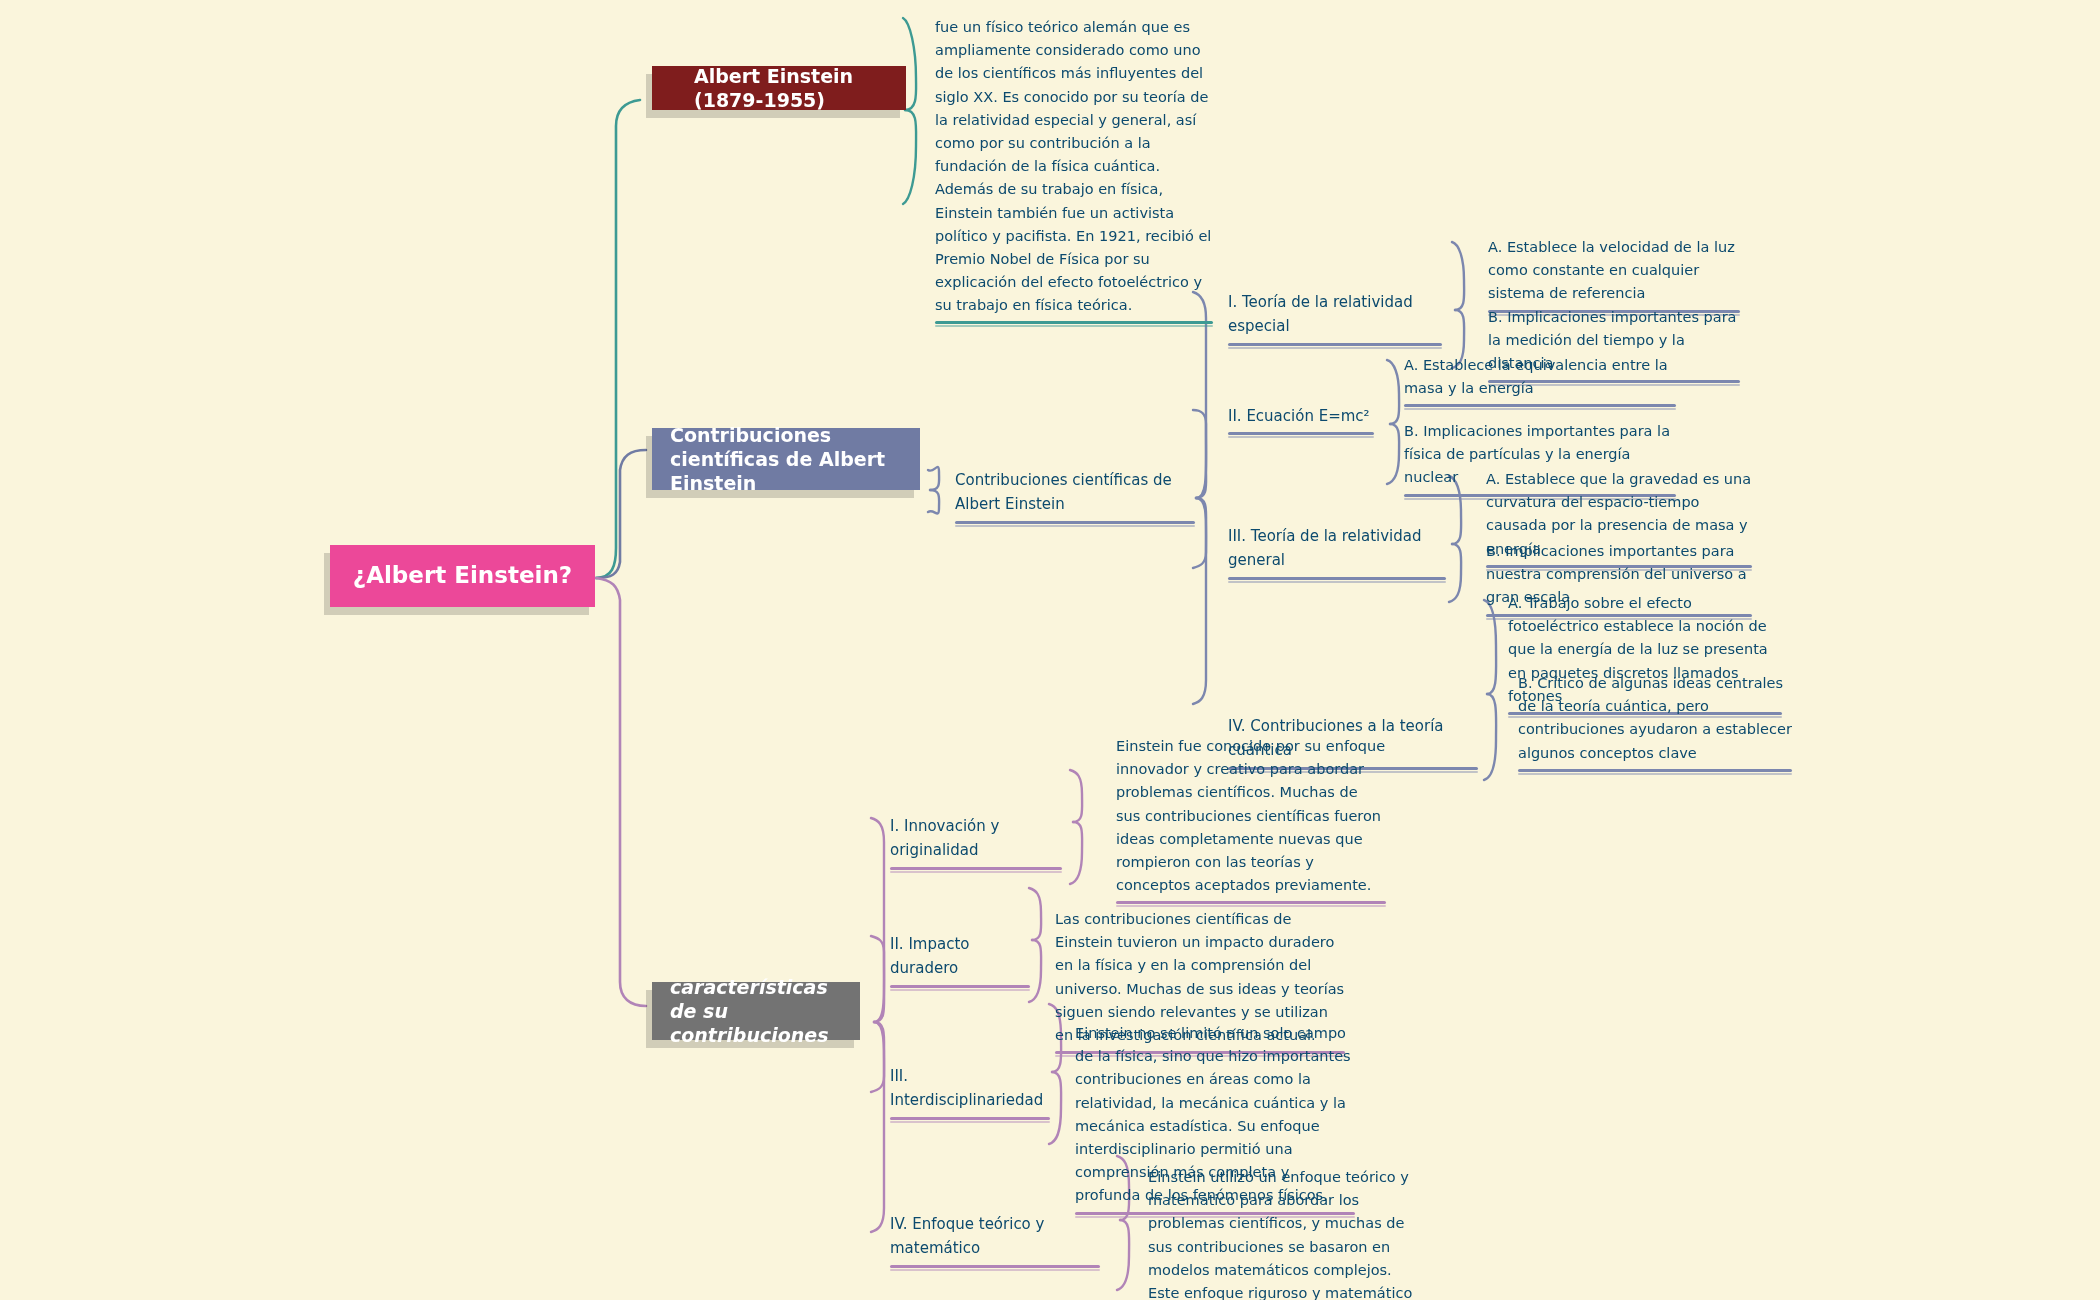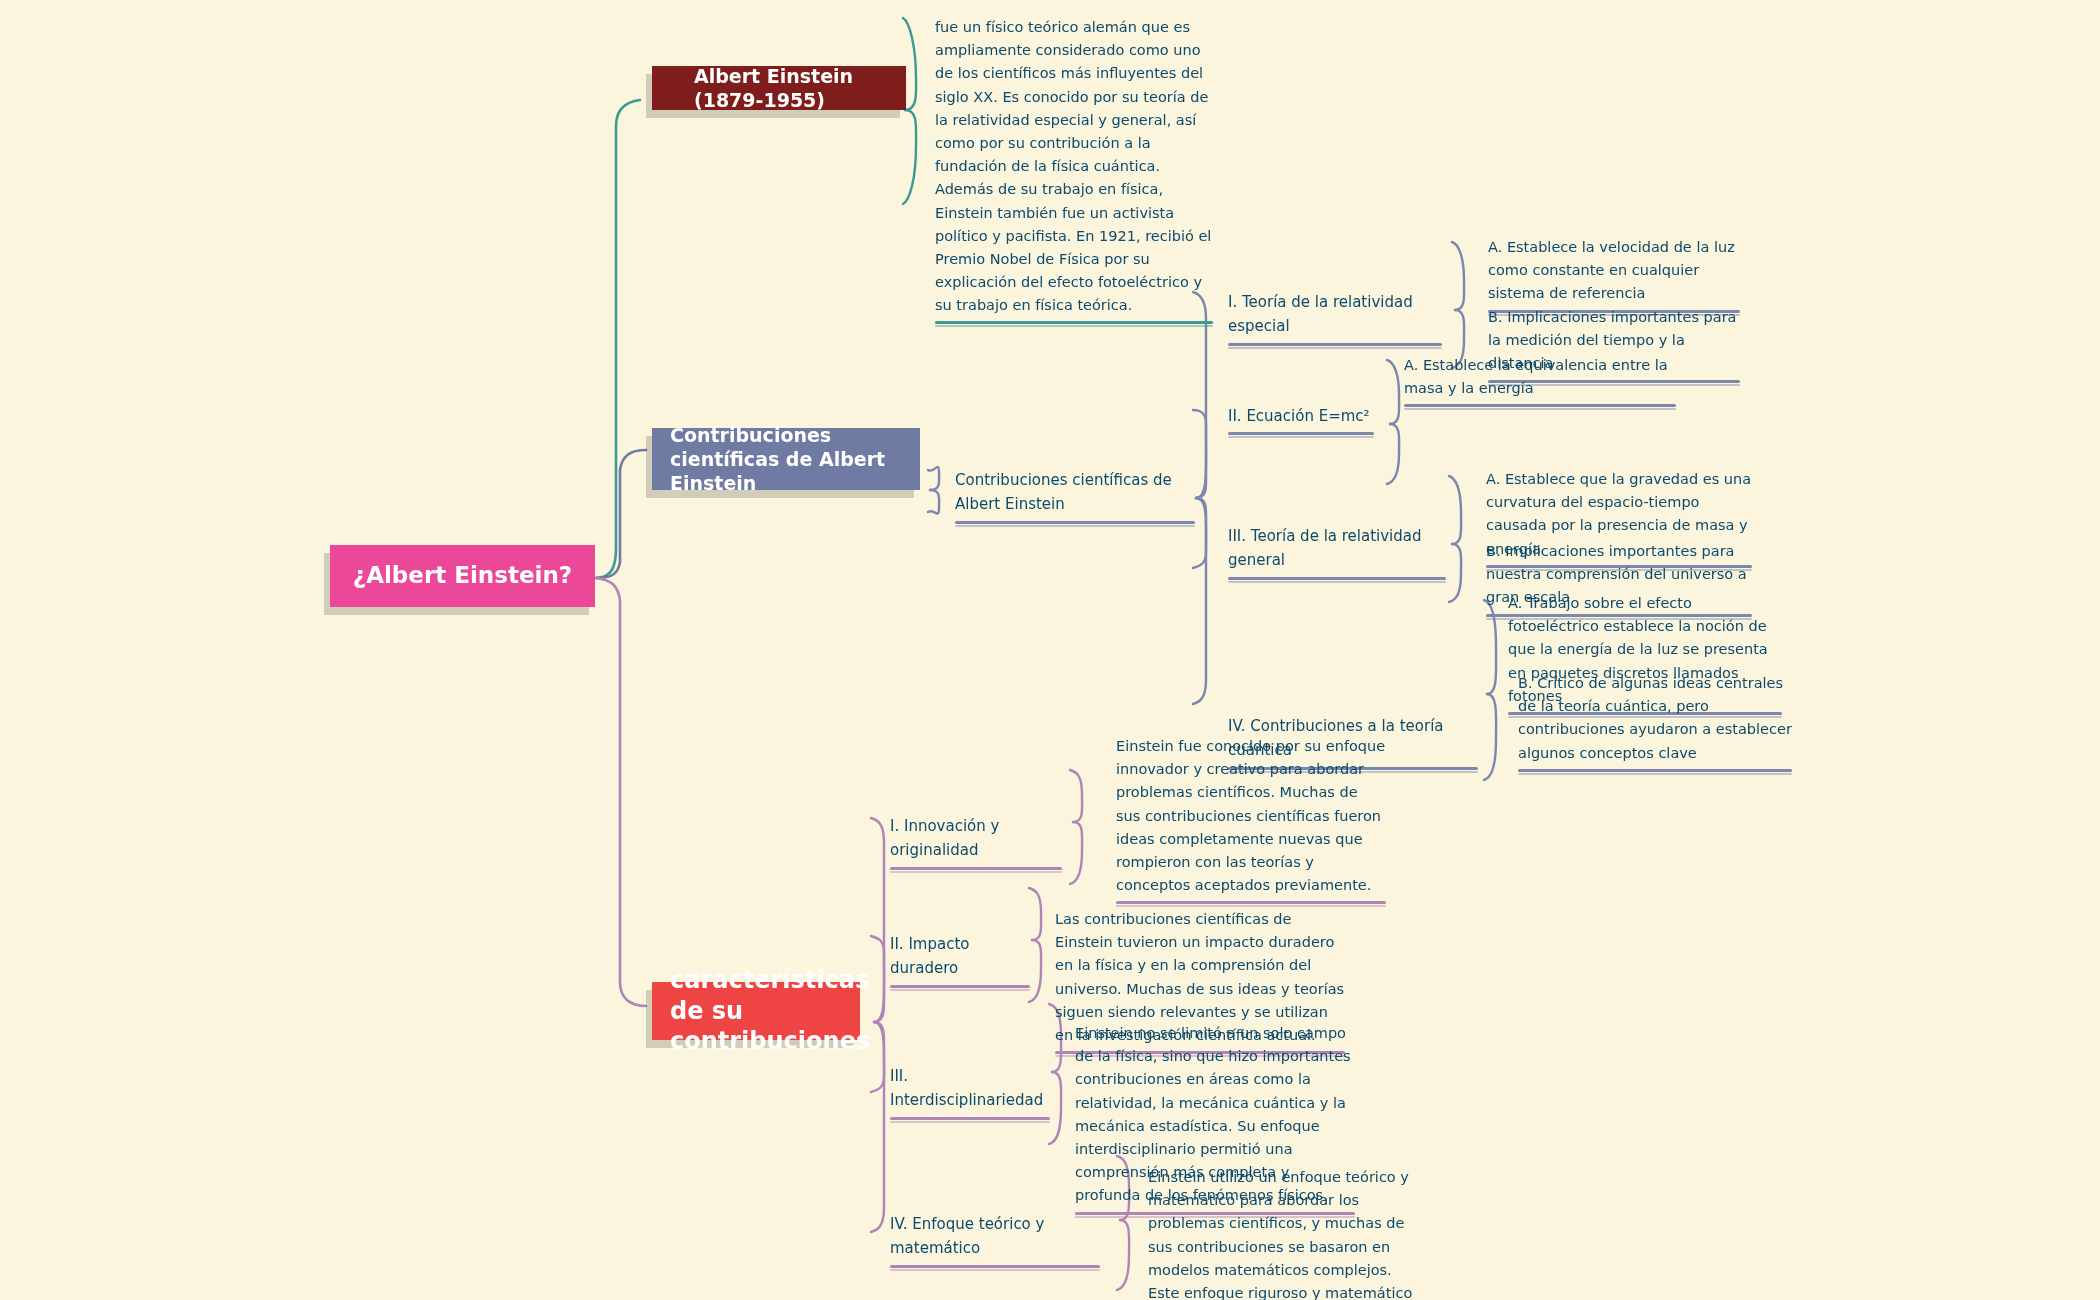--- a/index.html
+++ b/index.html
@@ -20,21 +20,21 @@
   }
   .boxnode .face{
     position:relative;width:100%;height:100%;
     display:flex;align-items:center;
     padding:10px 18px;box-sizing:border-box;
     color:#fff;font-weight:bold;line-height:1.28;
   }
   .root .face{background:#ec4899;font-size:23px;justify-content:center;text-align:center;}
   .teal .face{background:#7f1d1d;font-size:19px;padding-left:42px;}
   .slate .face{background:#707BA3;font-size:19px;}
-  .mauve .face{background:#ef4444;font-size:24px;}
+  .mauve .face{background:#737373;font-size:19px;font-style:italic;}
 
   
   .tnode{position:absolute;box-sizing:border-box;}
   .tnode .txt{
     color:#0c4a6e;font-size:15.5px;line-height:1.62;
     display:block;white-space:pre-line;
   }
   .tnode .ul{
     height:3px;width:100%;margin-top:4px;border-radius:2px;
   }
@@ -172,20 +172,25 @@
   <div class="tnode c-slate lbl" style="left:1228px;top:404px;width:146px;">
     <span class="txt">II. Ecuación E=mc²</span>
     <div class="ul"></div>
     <div class="ul sh"></div>
   </div>
   <div class="tnode c-slate small" style="left:1404px;top:354px;width:272px;">
     <span class="txt"> A. Establece la equivalencia entre la masa y la energía</span>
     <div class="ul"></div>
     <div class="ul sh"></div>
   </div>
+  <div class="tnode c-slate small" style="left:1404px;top:420px;width:272px;">
+    <span class="txt">B. Implicaciones importantes para la física de partículas y la energía nuclear</span>
+    <div class="ul"></div>
+    <div class="ul sh"></div>
+  </div>
 
   <div class="tnode c-slate lbl" style="left:1228px;top:524px;width:218px;">
     <span class="txt">III. Teoría de la relatividad general</span>
     <div class="ul"></div>
     <div class="ul sh"></div>
   </div>
   <div class="tnode c-slate small" style="left:1486px;top:468px;width:266px;">
     <span class="txt">A. Establece que la gravedad es una curvatura del espacio-tiempo causada por la presencia de masa y energía</span>
     <div class="ul"></div>
     <div class="ul sh"></div>

